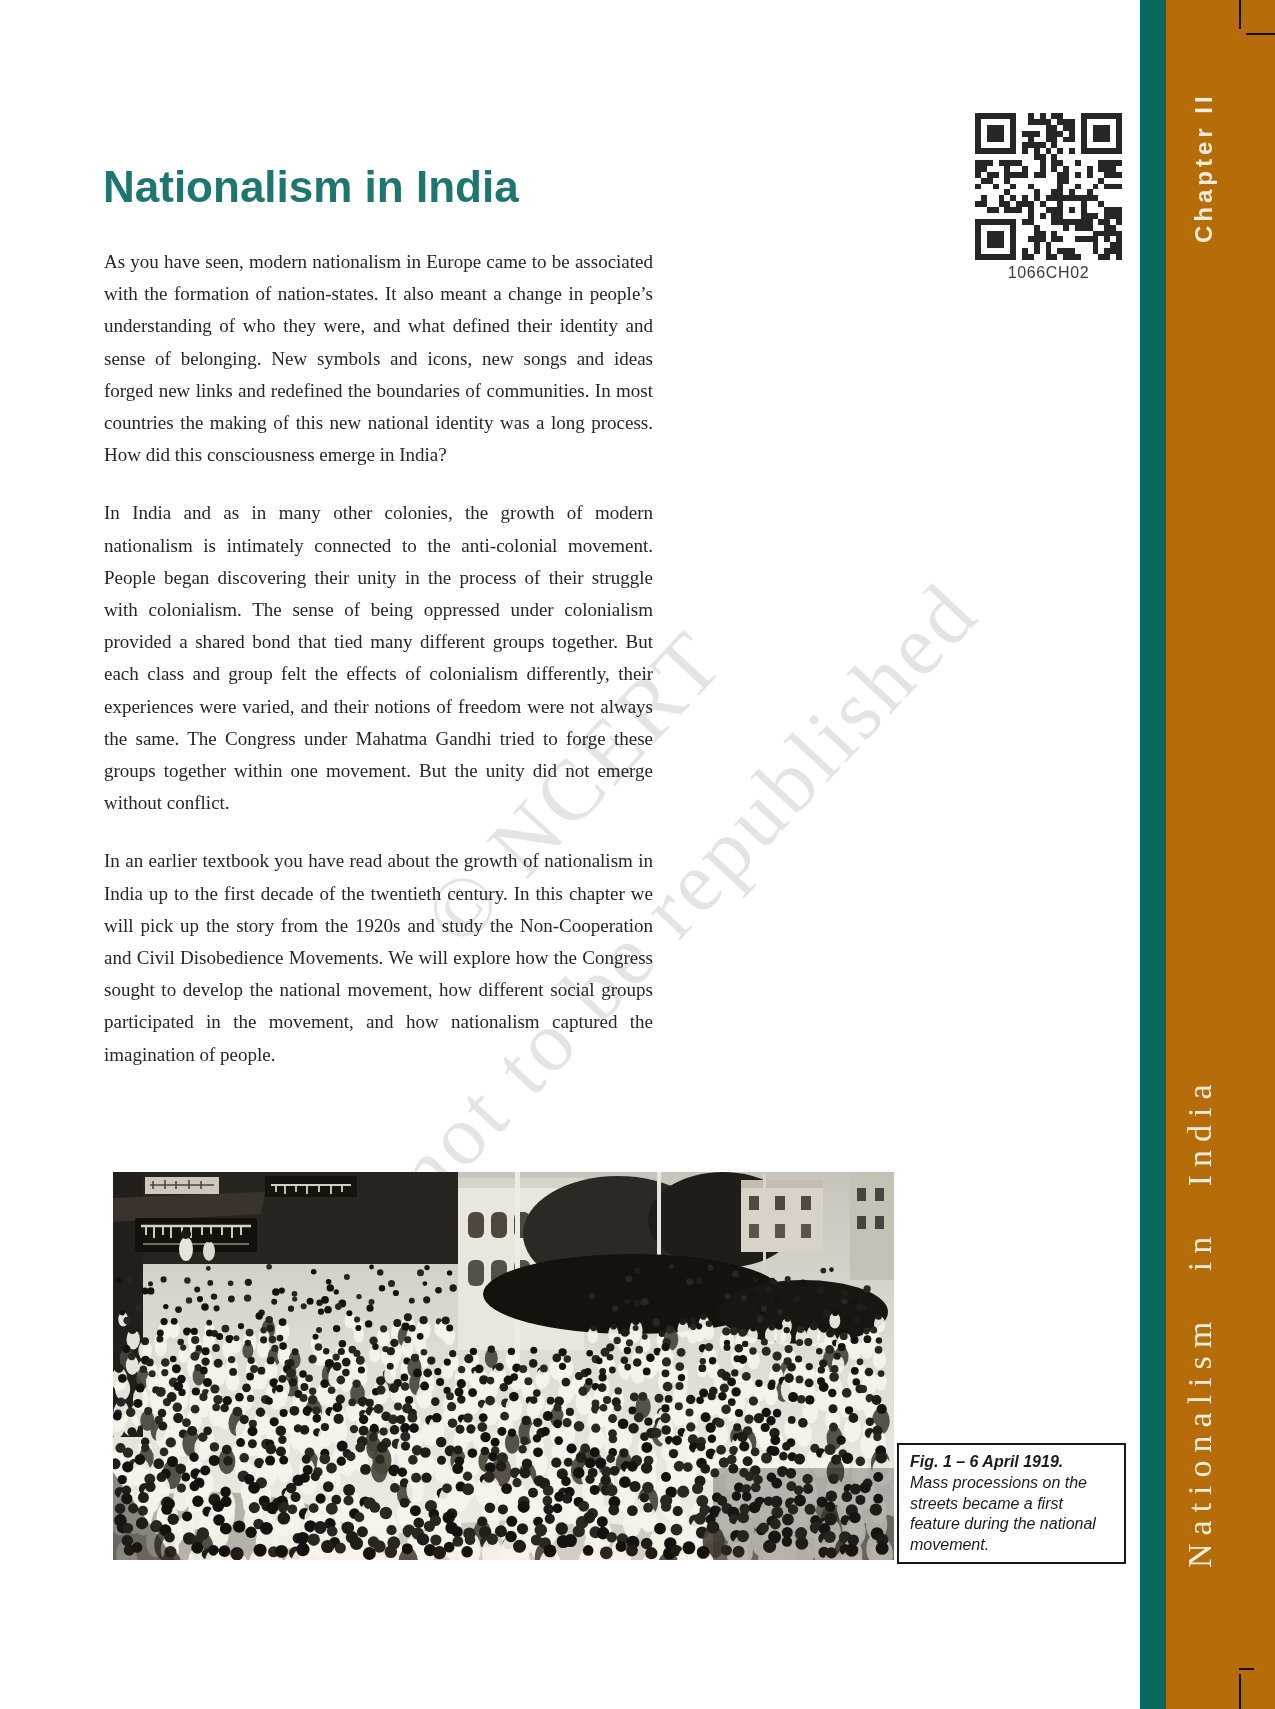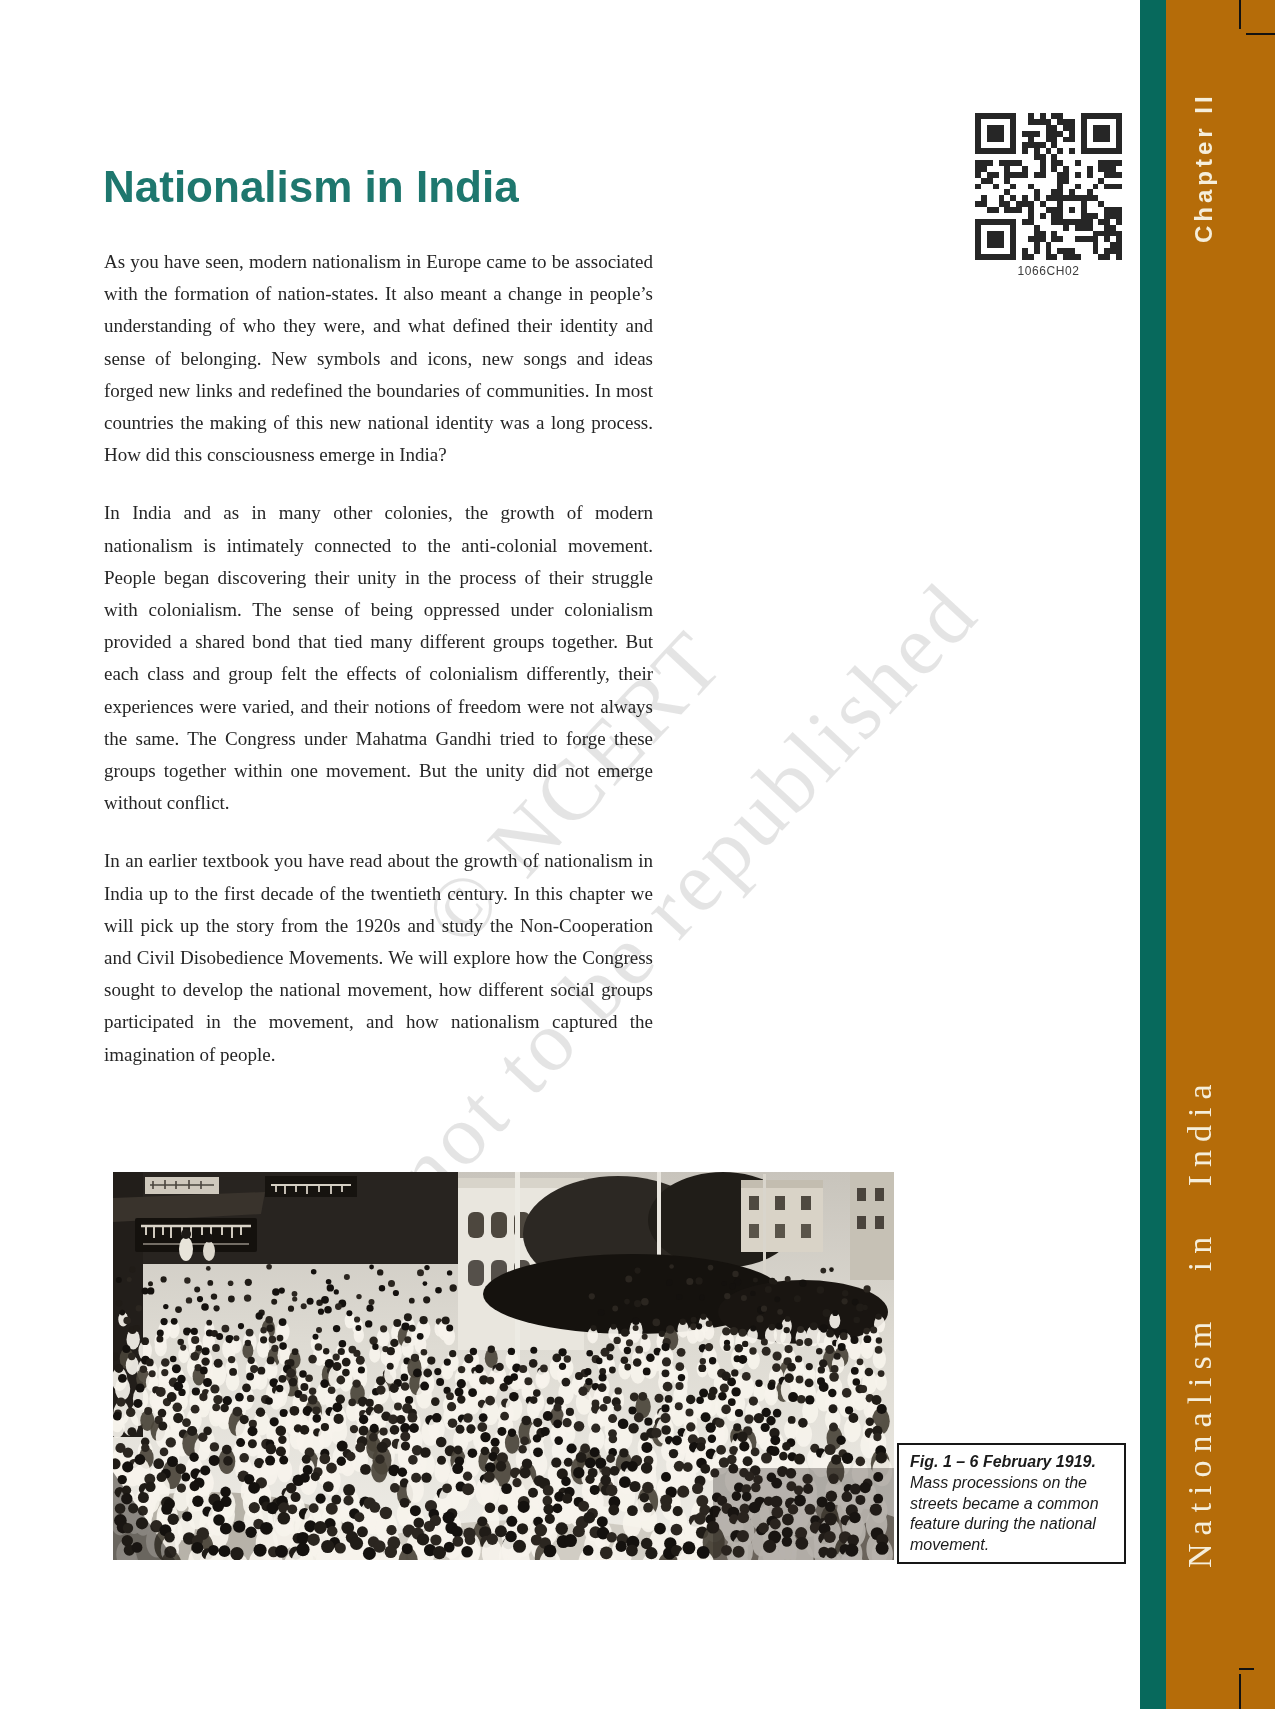--- a/index.html
+++ b/index.html
@@ -14,21 +14,21 @@
   
   .title{position:absolute;left:103px;top:162px;margin:0;z-index:2;
          font-family:"Liberation Sans",sans-serif;font-weight:700;font-size:44px;
          color:var(--title-teal);}
   .bodycol{position:absolute;left:104px;top:246px;width:549px;z-index:2;}
   .bodycol p{margin:0 0 26px;font-size:19px;line-height:32.2px;text-align:justify;
              color:var(--body-text);}
   
   .qr-wrap{position:absolute;left:975px;top:113px;width:147px;z-index:2;text-align:center;}
   .qr-svg{width:147px;height:147px;display:block;}
-  .qr-caption{margin-top:4px;font-family:"Liberation Sans",sans-serif;font-size:12px;
+  .qr-caption{margin-top:4px;font-family:"Liberation Sans",sans-serif;font-size:16px;
               color:#3c3c3c;letter-spacing:0.6px;}
   
   .teal-strip{position:absolute;left:1140px;top:0;width:26px;height:1709px;
               background:var(--teal-strip);z-index:2;}
   .orange-bar{position:absolute;left:1166px;top:0;width:109px;height:1709px;
               background:var(--orange-bar);z-index:2;}
   .vtext{position:absolute;transform-origin:0 0;transform:rotate(-90deg);
          white-space:nowrap;z-index:3;color:var(--cream-text);}
   .chapter-label{left:1190px;top:243px;
          font-family:"Liberation Sans",sans-serif;font-weight:600;font-size:24px;letter-spacing:4px;}
@@ -2206,22 +2206,22 @@
           <ellipse cx="738.7" cy="394.0" rx="11.5" ry="17.1" fill="#f6f3ec" opacity="0.92"></ellipse>
           <circle cx="738.7" cy="378.2" r="6.6" fill="#14110e"></circle>
           <circle cx="769.1" cy="376.3" r="6.5" fill="#14110e"></circle>
         </g>
       <rect x="600" y="296" width="181" height="92" fill="#231e19" opacity="0.30"></rect>
       <path d="M0,300 L62,388 L0,388 Z" fill="#1e1a16" opacity="0.5"></path>
     </svg>
   </figure>
 
   <div class="caption-box">
-    <span class="cap-title">Fig. 1 – 6 February 1919.</span>
-    <span class="cap-body">Mass processions on the streets became a common feature during the national movement.</span>
+    <span class="cap-title">Fig. 1 – 6 April 1919.</span>
+    <span class="cap-body">Mass processions on the streets became a first feature during the national movement.</span>
   </div>
 
   <div class="teal-strip"></div>
   <div class="orange-bar"></div>
   <div class="vtext chapter-label">Chapter II</div>
   <div class="vtext vertical-title">Nationalism in India</div>
 
   <div class="mark m-tr-v"></div>
   <div class="mark m-tr-h"></div>
   <div class="mark m-br-h"></div>

